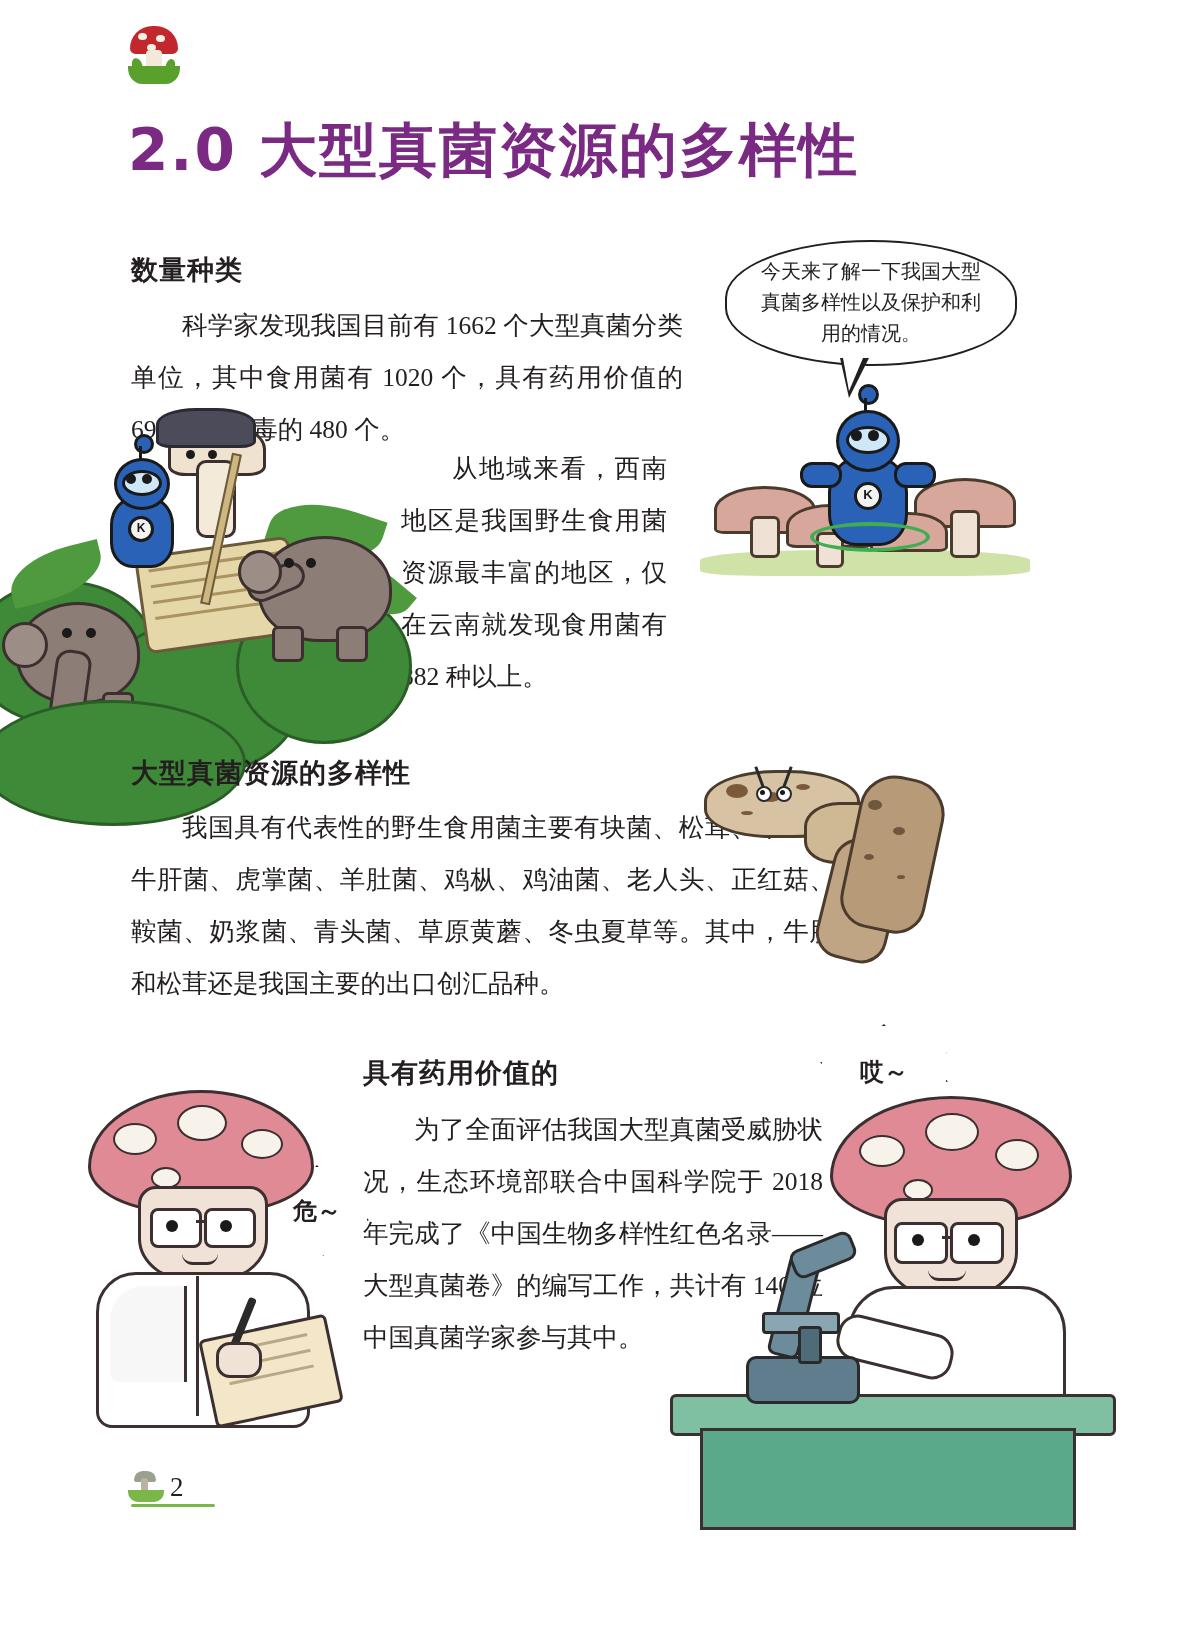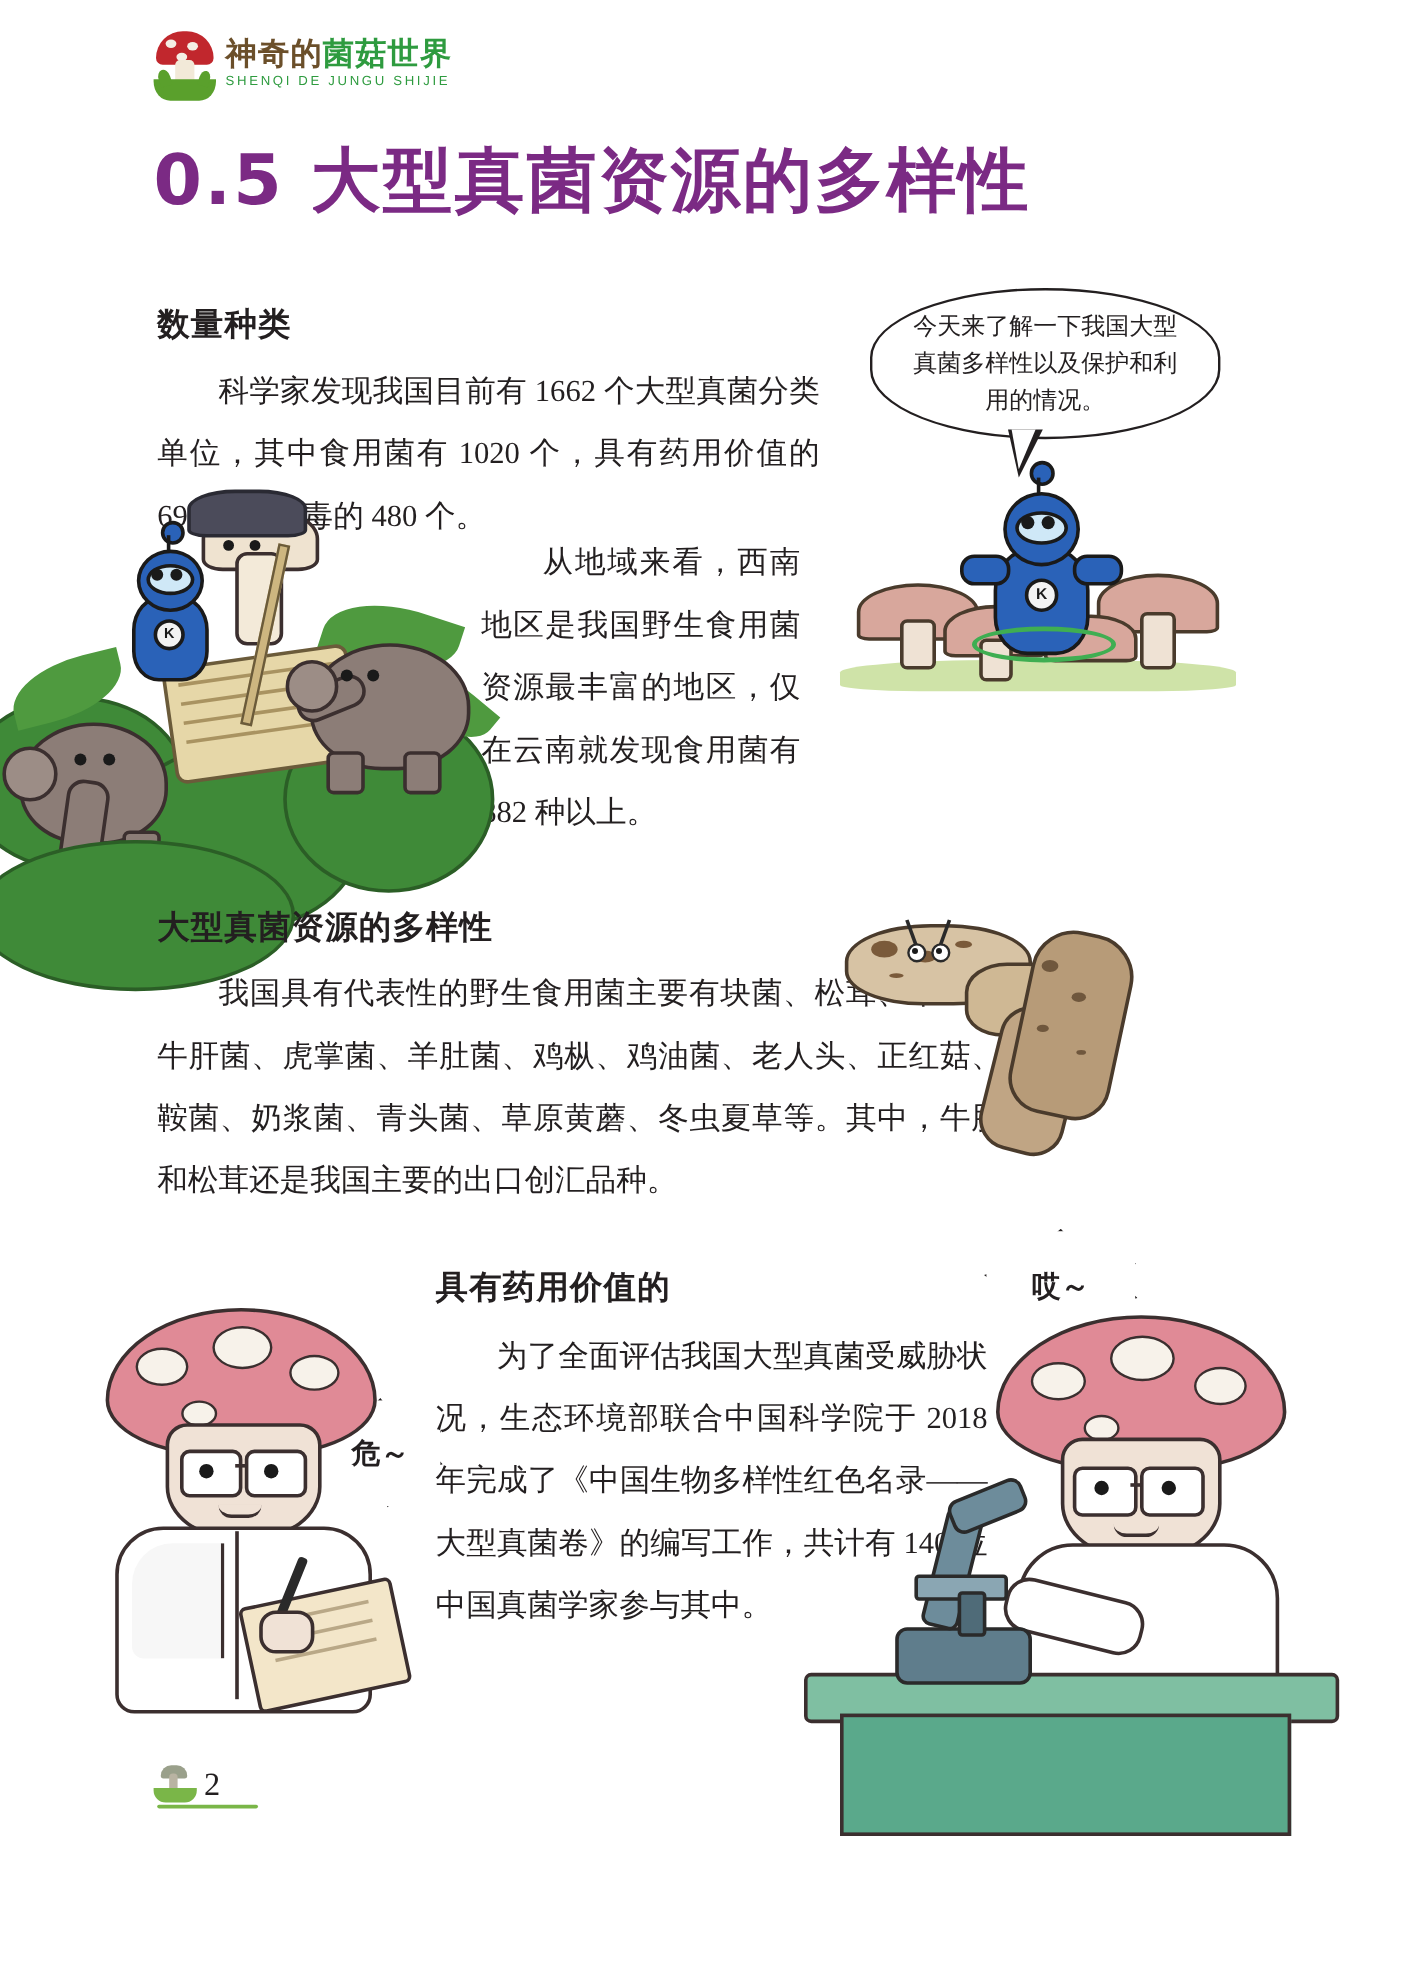--- a/index.html
+++ b/index.html
@@ -152,21 +152,21 @@
     height: 126px;
     border: 2.5px solid #231f20;
     border-radius: 50%/46%;
     background: #ffffff;
     box-sizing: border-box;
     display: flex;
     align-items: center;
     justify-content: center;
   }
   .bubble-text {
-    font-family: Liberation Serif, serif;
+    font-family: Liberation Mono, monospace;
     font-size: 20px;
     line-height: 31px;
     text-align: center;
     color: #231f20;
     width: 232px;
   }
   .bubble-tail {
     position: absolute;
     left: 840px;
     top: 358px;
@@ -318,27 +318,23 @@
 </style>
 </head>
 <body>
 
 <div class="logo-block">
   <div class="logo-mark">
     <div class="cap"></div>
     <div class="stem"></div>
     <div class="grass"></div>
   </div>
-  <div class="logo-text">
-    <div class="logo-cn"><span>神奇的</span><span class="hl">菌菇世界</span></div>
-    <div class="logo-en">SHENQI DE JUNGU SHIJIE</div>
-  </div>
-</div>
-
-<div class="page-title">0.5 大型真菌资源的多样性</div>
+</div>
+
+<div class="page-title">2.0 大型真菌资源的多样性</div>
 
 <div class="sec-head" id="sec1-head">数量种类</div>
 <div class="body-para indent" id="sec1-p1">科学家发现我国目前有 1662 个大型真菌分类单位，其中食用菌有 1020 个，具有药用价值的 692 个，有毒的 480 个。</div>
 <div class="body-para indent" id="sec1-p2">从地域来看，西南地区是我国野生食用菌资源最丰富的地区，仅在云南就发现食用菌有 882 种以上。</div>
 
 <div class="bubble">
   <div class="bubble-text">今天来了解一下我国大型真菌多样性以及保护和利用的情况。</div>
 </div>
 <div class="bubble-tail"></div>
 

